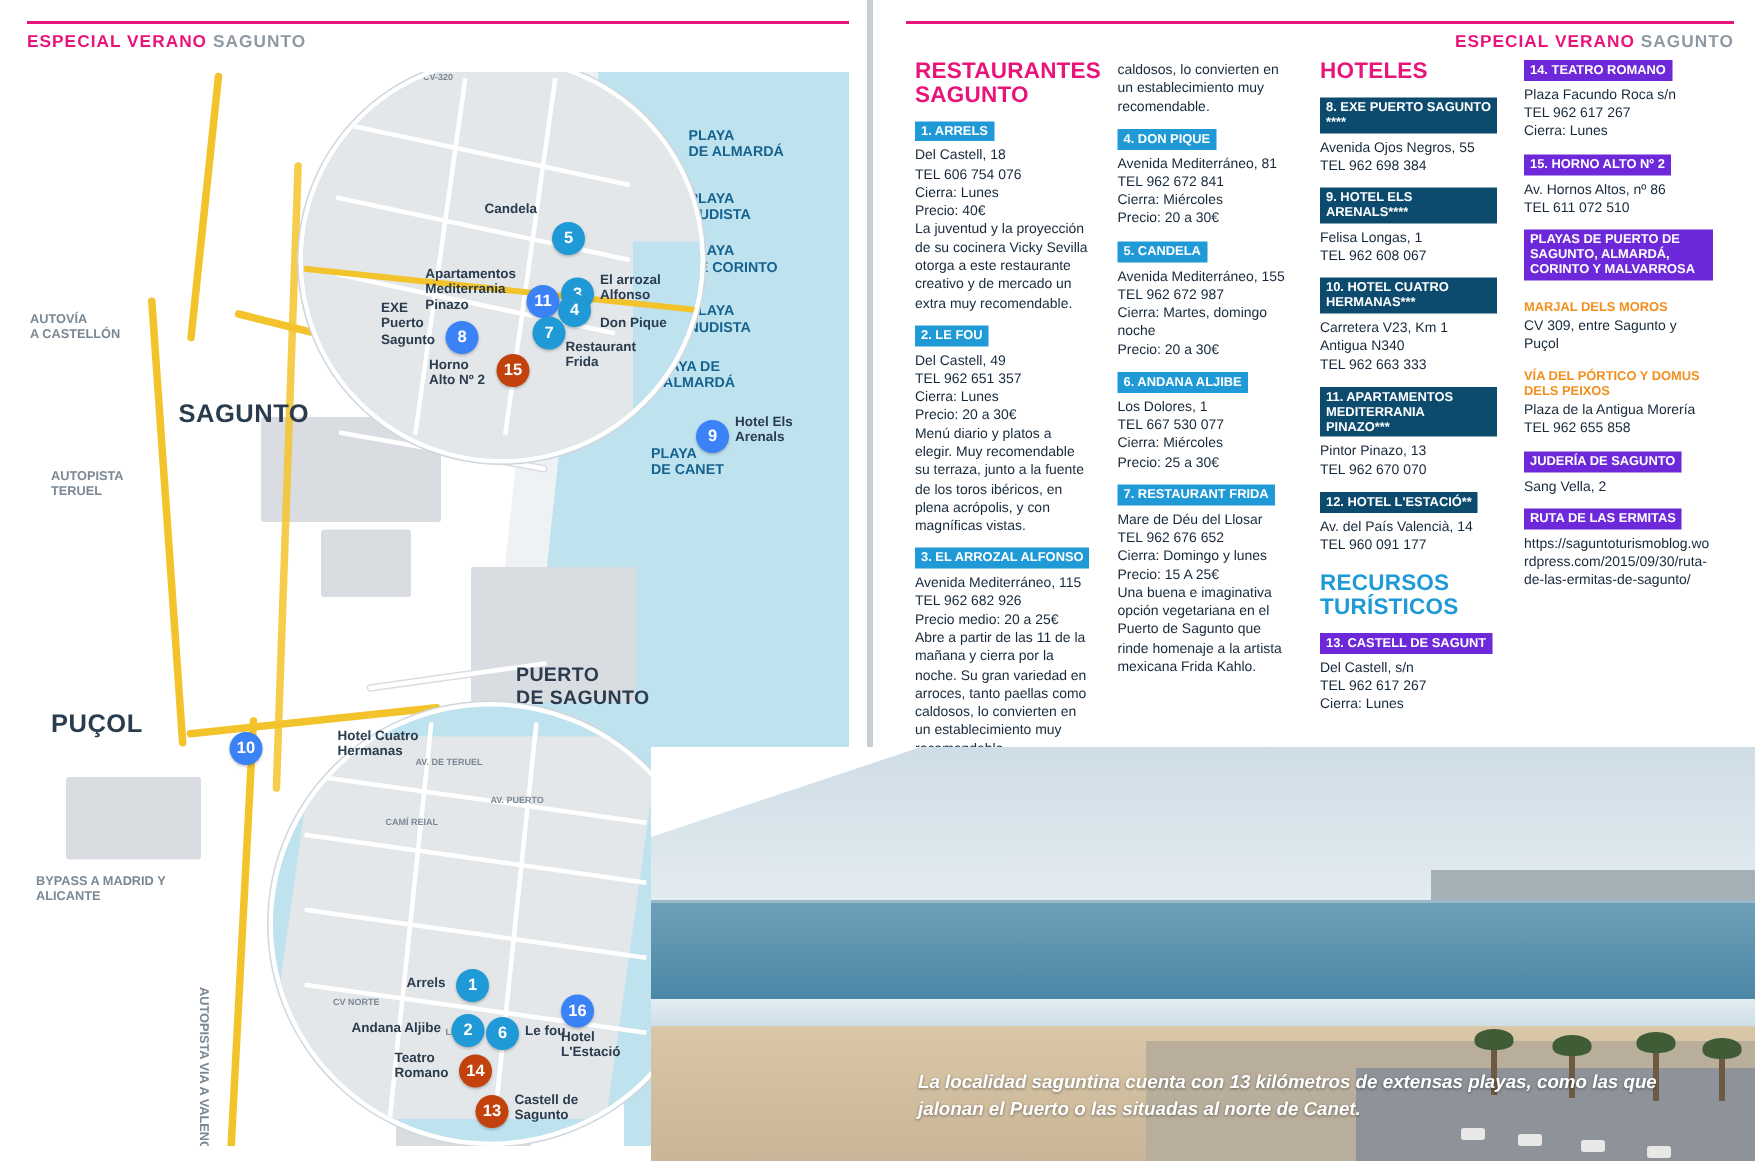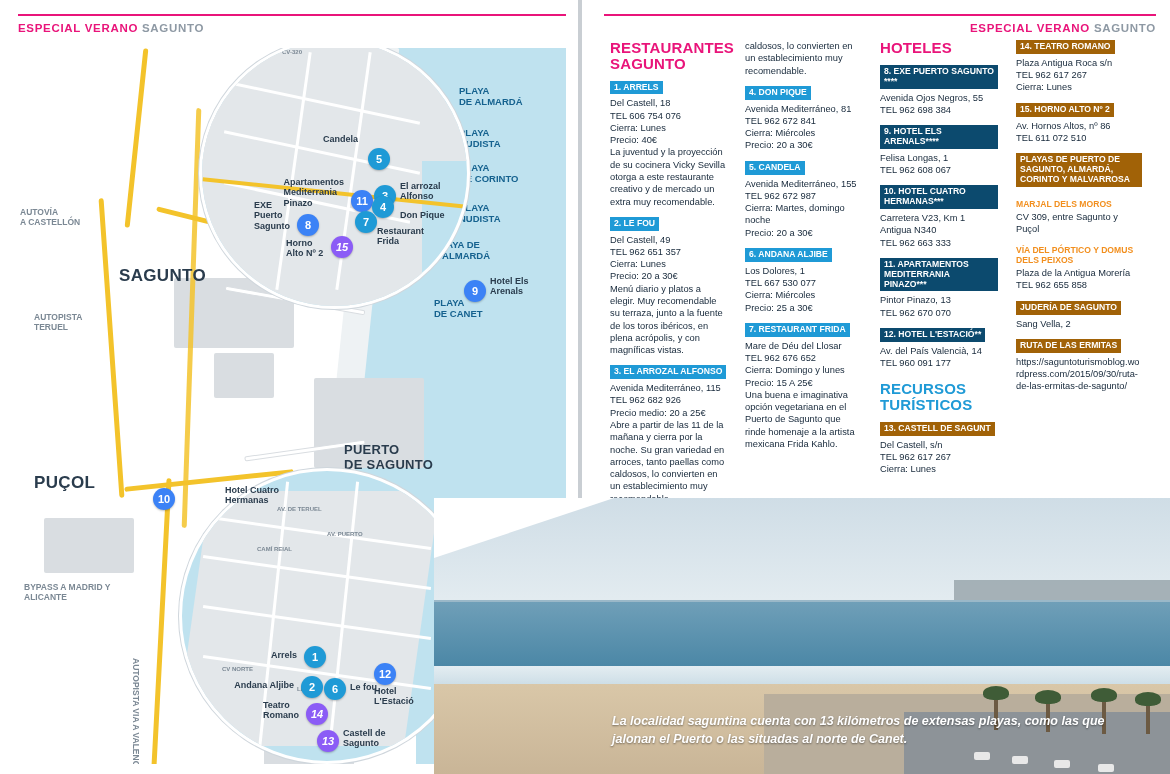--- a/index.html
+++ b/index.html
@@ -42,35 +42,35 @@
   .loupe{position:absolute;border-radius:50%;background:#bfe2ef;border:3px solid #ffffff;box-shadow:0 0 0 1px #cfd6dc;overflow:hidden;}
   .loupe .inner-land{position:absolute;background:#e3e7ea;}
   .loupe .rd{position:absolute;background:#ffffff;}
   .loupe .rdy{position:absolute;background:#f3c32b;}
 
   
   .pin{position:absolute;border-radius:50%;color:#fff;font-size:11px;font-weight:bold;display:flex;align-items:center;justify-content:center;box-shadow:0 1px 2px rgba(0,0,0,.25);}
   .pin.sz{width:22px;height:22px;}
   .pin.pink{background:#3b82f6;}
   .pin.blue{background:#1f9ad6;}
-  .pin.orange{background:#8b5cf6;font-style:italic;}
+  .pin.orange{background:#c2410c;}
 
   .pinlabel{position:absolute;font-size:9px;font-weight:bold;color:#2a3c4d;line-height:1.15;}
 
   
   .cols{position:absolute;left:610px;top:40px;width:548px;height:470px;}
   .col{position:absolute;top:0;width:118px;font-size:9.3px;line-height:1.32;color:#16283a;}
   .c1{left:0;} .c2{left:135px;} .c3{left:270px;} .c4{left:406px;width:126px;}
 
   .sec-title{font-size:15px;font-weight:bold;color:#e9147a;line-height:1.05;letter-spacing:.01em;margin-bottom:9px;}
   .sec-title.blue{color:#1f9ad6;}
   .tag{display:inline-block;color:#fff;font-size:8.6px;font-weight:bold;padding:2px 4px 2px 4px;margin-bottom:3px;line-height:1.15;}
   .tag.blue{background:#1f9ad6;}
   .tag.pink{background:#0c4a6e;}
-  .tag.orange{background:#a16207;}
+  .tag.orange{background:#6d28d9;}
   .entry{margin-bottom:9px;}
   .entry p{margin:0;}
   .desc{margin-top:3px;}
   .plain-head{font-size:8.6px;font-weight:bold;color:#e9147a;margin-bottom:2px;line-height:1.2;}
   .plain-head.orange{color:#f28f1e;}
 
   
   .photo{position:absolute;left:434px;top:498px;width:736px;height:276px;overflow:hidden;}
   .sky{position:absolute;left:0;top:0;width:736px;height:120px;background:linear-gradient(#cfdde6,#e6eef2);}
   .ocean{position:absolute;left:0;top:104px;width:736px;height:86px;background:linear-gradient(#6f9fb8,#3f7fa0);}
@@ -192,21 +192,21 @@
 
       <div class="pin sz blue" style="left:290px;top:598px;">1</div>
       <div class="pinlabel" style="left:283px;top:602px;transform:translateX(-100%);padding-left:48px;">Arrels</div>
 
       <div class="pin sz blue" style="left:287px;top:628px;">2</div>
       <div class="pinlabel" style="left:280px;top:632px;transform:translateX(-100%);">Andana Aljibe</div>
 
       <div class="pin sz blue" style="left:310px;top:630px;">6</div>
       <div class="pinlabel" style="left:336px;top:634px;">Le fou</div>
 
-      <div class="pin sz pink" style="left:360px;top:615px;">12</div>
+      <div class="pin sz pink" style="left:360px;top:615px;">16</div>
       <div class="pinlabel" style="left:360px;top:638px;">Hotel<br>L'Estació</div>
 
       <div class="pin sz orange" style="left:292px;top:655px;">14</div>
       <div class="pinlabel" style="left:285px;top:652px;transform:translateX(-100%);">Teatro<br>Romano</div>
 
       <div class="pin sz orange" style="left:303px;top:682px;">13</div>
       <div class="pinlabel" style="left:329px;top:680px;">Castell de<br>Sagunto</div>
     </div>
   </div>
 
@@ -333,21 +333,21 @@
         <span class="tag orange">13. CASTELL DE SAGUNT</span>
         <p>Del Castell, s/n</p>
         <p>TEL 962 617 267</p>
         <p>Cierra: Lunes</p>
       </div>
     </div>
 
     <div class="col c4">
       <div class="entry">
         <span class="tag orange">14. TEATRO ROMANO</span>
-        <p>Plaza Antigua Roca s/n</p>
+        <p>Plaza Facundo Roca s/n</p>
         <p>TEL 962 617 267</p>
         <p>Cierra: Lunes</p>
       </div>
 
       <div class="entry">
         <span class="tag orange">15. HORNO ALTO Nº 2</span>
         <p>Av. Hornos Altos, nº 86</p>
         <p>TEL 611 072 510</p>
       </div>
 

